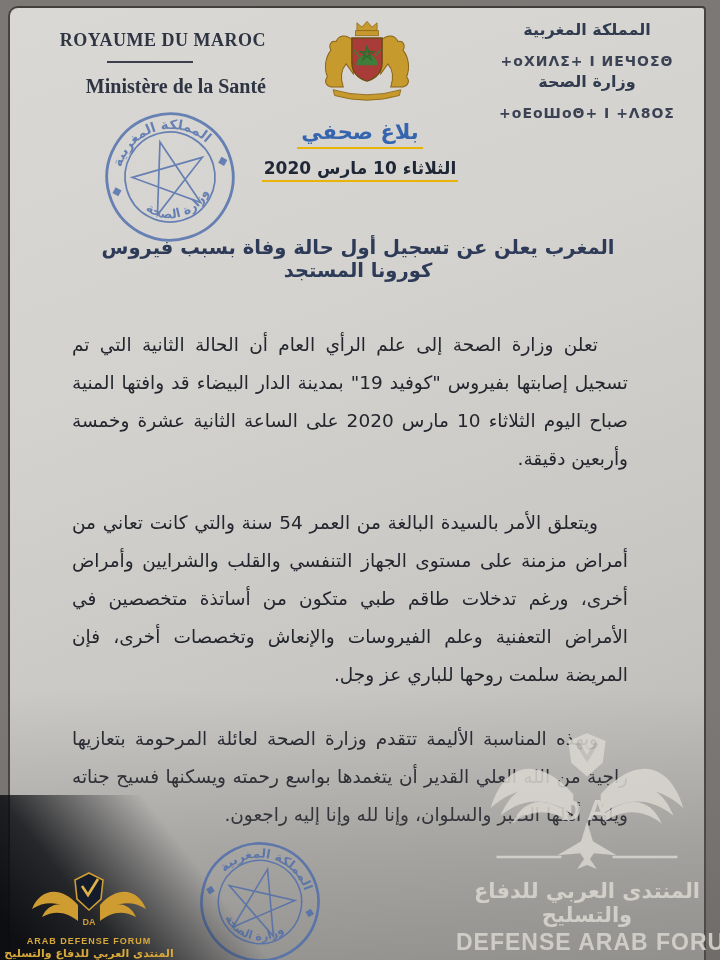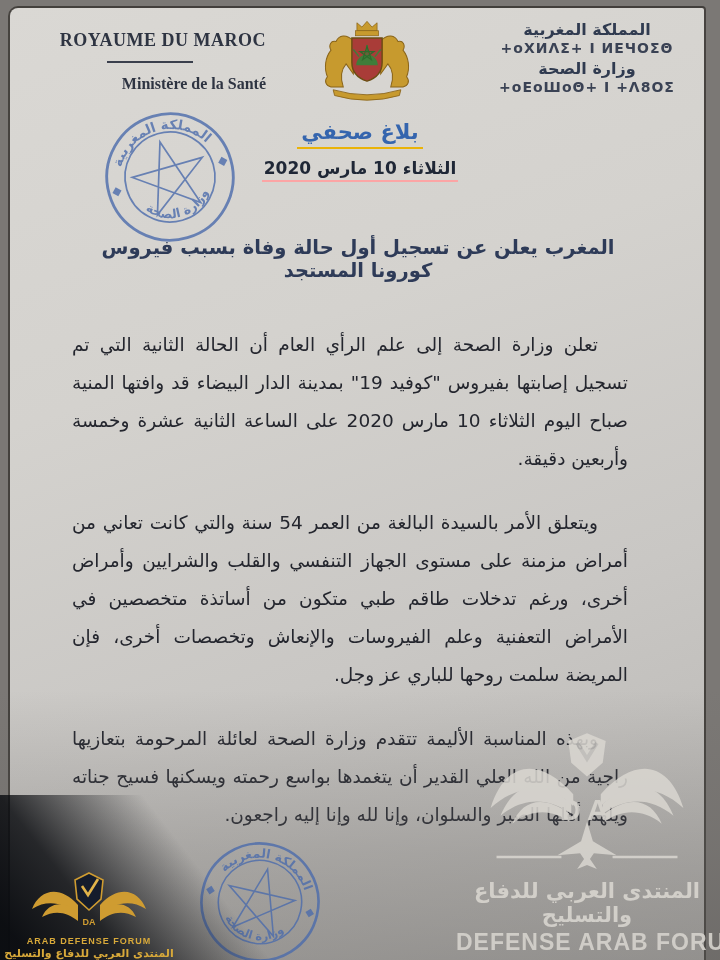--- a/index.html
+++ b/index.html
@@ -14,38 +14,38 @@
     border-radius:10px 4px 0 0;box-sizing:border-box;
   }
   .bottom-shade{position:absolute;left:0;right:0;bottom:0;height:270px;pointer-events:none;
     background:linear-gradient(rgba(110,108,105,0) 0%,rgba(104,102,100,.30) 60%,rgba(92,90,88,.40) 100%);}
 
   
   .header{position:absolute;top:18px;left:34px;right:14px;display:flex;align-items:flex-start;}
   .hdr-left{width:232px;text-align:right;color:#2e3442;font-family:"Liberation Serif",serif;padding-top:12px;}
   .hdr-left .l1{font-size:18px;font-weight:bold;letter-spacing:.5px;}
   .hdr-left .rule{width:86px;border-top:2px solid #3a3f4c;margin:10px auto 12px auto;}
-  .hdr-left .l2{font-size:16px;font-weight:bold;}
+  .hdr-left .l2{font-size:20px;font-weight:bold;}
   .hdr-center{flex:1;text-align:center;}
   .hdr-right{width:238px;text-align:center;color:#303b50;padding-top:2px;}
   .hdr-right .ar1{font-size:16px;font-weight:bold;}
-  .hdr-right .tf{font-size:14px;font-weight:bold;letter-spacing:1px;color:#3a4254;margin-top:1px;}
+  .hdr-right .tf{font-size:14px;font-weight:bold;letter-spacing:1px;color:#3a4254;margin-top:14px;}
   .hdr-right .ar2{font-size:16px;font-weight:bold;margin-top:3px;}
 
   
   .stamp{position:absolute;opacity:.8;}
   .stamp-a{left:103px;top:110px;width:134px;height:134px;transform:rotate(-16deg);}
   .stamp-b{left:198px;top:840px;width:124px;height:124px;transform:rotate(13deg);}
 
   
   .title-block{position:absolute;top:120px;left:200px;right:200px;text-align:center;direction:rtl;}
   .press-title{display:inline-block;color:#3565ae;font-size:21px;font-weight:bold;
     border-bottom:2px solid #eab308;padding:0 4px 3px 4px;}
   .press-date{display:inline-block;color:#1f2736;font-size:17px;font-weight:bold;
-    border-bottom:2px solid #fca5a5;padding:0 2px 2px 2px;margin-top:9px;}
+    border-bottom:2px solid #eab308;padding:0 2px 2px 2px;margin-top:9px;}
 
   
   .content{position:absolute;top:236px;left:72px;right:76px;direction:rtl;}
   .headline{color:#2e3b58;font-size:19.5px;font-weight:bold;text-align:center;
     margin:0 0 44px 0;letter-spacing:.2px;}
   .para{color:#24262e;font-size:18.5px;line-height:38px;text-align:justify;
     text-indent:30px;margin:0 16px 26px 0;}
 
   
   .wm-right{position:absolute;right:2px;bottom:4px;width:262px;text-align:center;pointer-events:none;}

